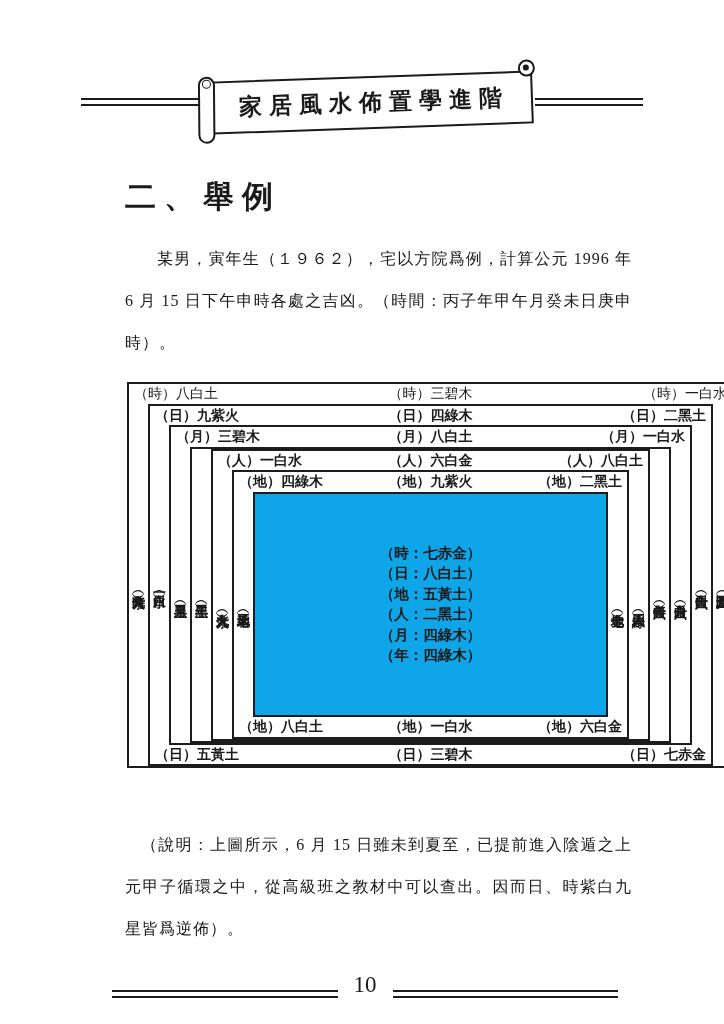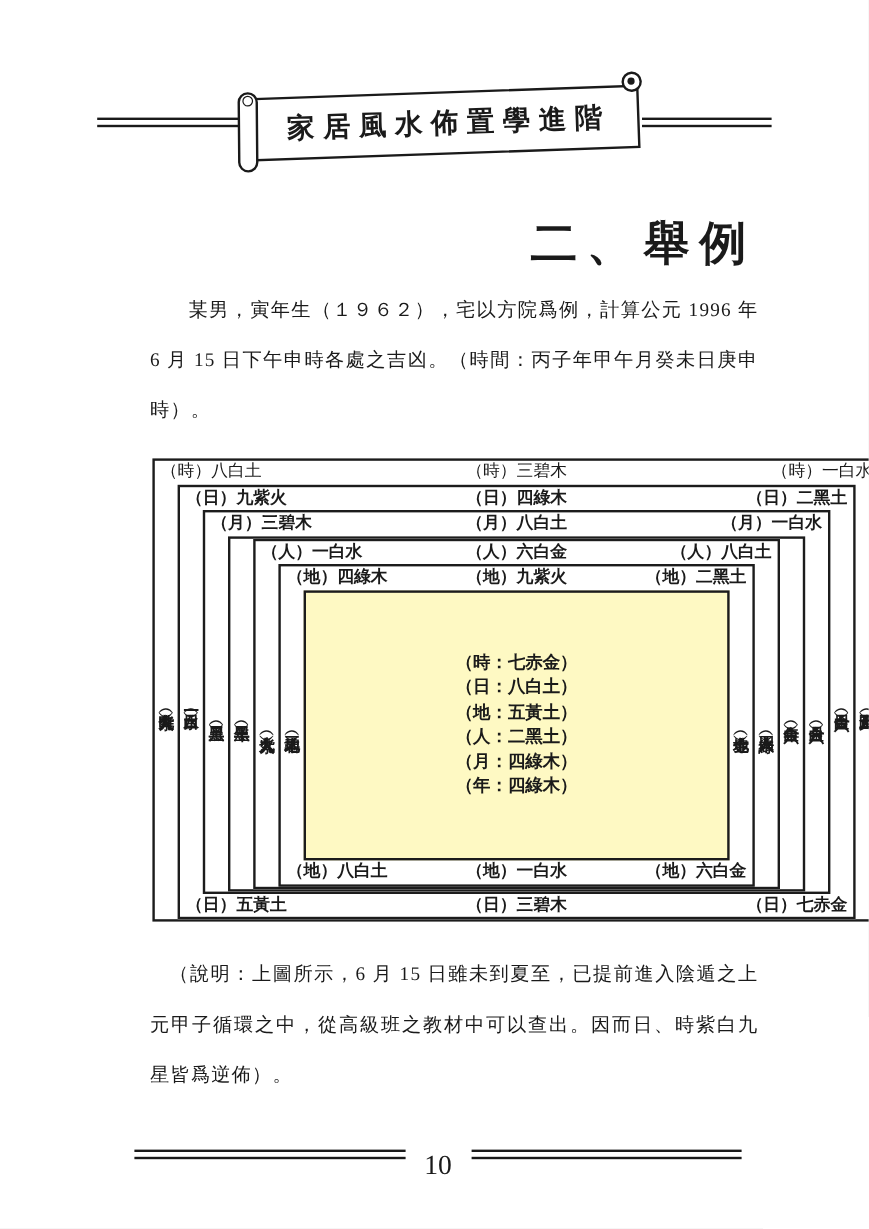--- a/index.html
+++ b/index.html
@@ -20,41 +20,41 @@
   .banner-title { font-size:23px; font-weight:bold; letter-spacing:7px; white-space:nowrap; }
   .banner-roll { position:absolute; left:-15px; top:-7px; width:17px; height:calc(100% + 18px);
     background:#fff; border:2.5px solid #1a1a1a; border-radius:9px; transform:rotate(1.5deg); }
   .banner-roll::after { content:""; position:absolute; left:2px; top:1px; width:7px; height:7px;
     border:1.5px solid #1a1a1a; border-radius:50%; }
   .banner-curl { position:absolute; right:-5px; top:-13px; width:17px; height:17px;
     background:#fff; border:2.5px solid #1a1a1a; border-radius:50%; }
   .banner-curl::after { content:""; position:absolute; left:3px; top:3px; width:6px; height:6px;
     background:#1a1a1a; border-radius:50%; }
   
-  .heading { position:absolute; top:176px; left:125px; width:505px; text-align:right;
-    font-size:39px; font-weight:bold; letter-spacing:8px; }
+  .heading { position:absolute; top:176px; left:125px; width:505px; text-align:left;
+    font-size:31px; font-weight:bold; letter-spacing:8px; }
   .para { position:absolute; left:125px; width:507px; font-size:16px; line-height:42px;
     text-align:justify; letter-spacing:1px; }
   .p1 { top:238px; text-indent:2em; }
-  .note { top:792px; text-indent:1em;font-family:Liberation Serif, serif; }
+  .note { top:824px; text-indent:1em;font-family:Liberation Serif, serif; }
   
   .diagram { position:absolute; top:382px; left:127px; width:607px; height:386px; display:flex; }
   .ring { flex:1 1 auto; min-width:0; min-height:0; display:flex; flex-direction:column;
     border:2px solid #1c1c1c; background:#fff; }
   .ring-row { flex:0 0 19.5px; display:flex; justify-content:space-between; align-items:center;
     padding:0 5px; font-size:14px; line-height:19px; white-space:nowrap; overflow:hidden; }
   .ring-mid { flex:1 1 auto; min-height:0; display:flex;font-weight:bold; }
   .vcol { flex:0 0 19px; display:flex; align-items:center; justify-content:center; overflow:hidden; }
   .vlabel { writing-mode:vertical-rl; font-size:13px; line-height:19px; white-space:nowrap; }
-  .center-box { flex:1 1 auto; min-width:0; border:2px solid #1c1c1c; background:#fef9c3;
+  .center-box { flex:1 1 auto; min-width:0; border:2px solid #1c1c1c; background:#0ea5e9;
     display:flex; flex-direction:column; justify-content:center; align-items:center; }
   .center-line { font-size:14.5px; line-height:20.5px; white-space:nowrap; }
   
   .footer { position:absolute; top:958px; left:112px; width:506px; height:40px;
-    display:flex; align-items:flex-start; }
+    display:flex; align-items:flex-end; }
   .rule-f { flex:1 1 auto; }
   .page-num { flex:0 0 auto; padding:0 16px; font-size:23px; }
 </style>
 </head>
 <body>
 
 <div class="page">
 
   <div class="header">
     <div class="rule rule-hl"></div>

